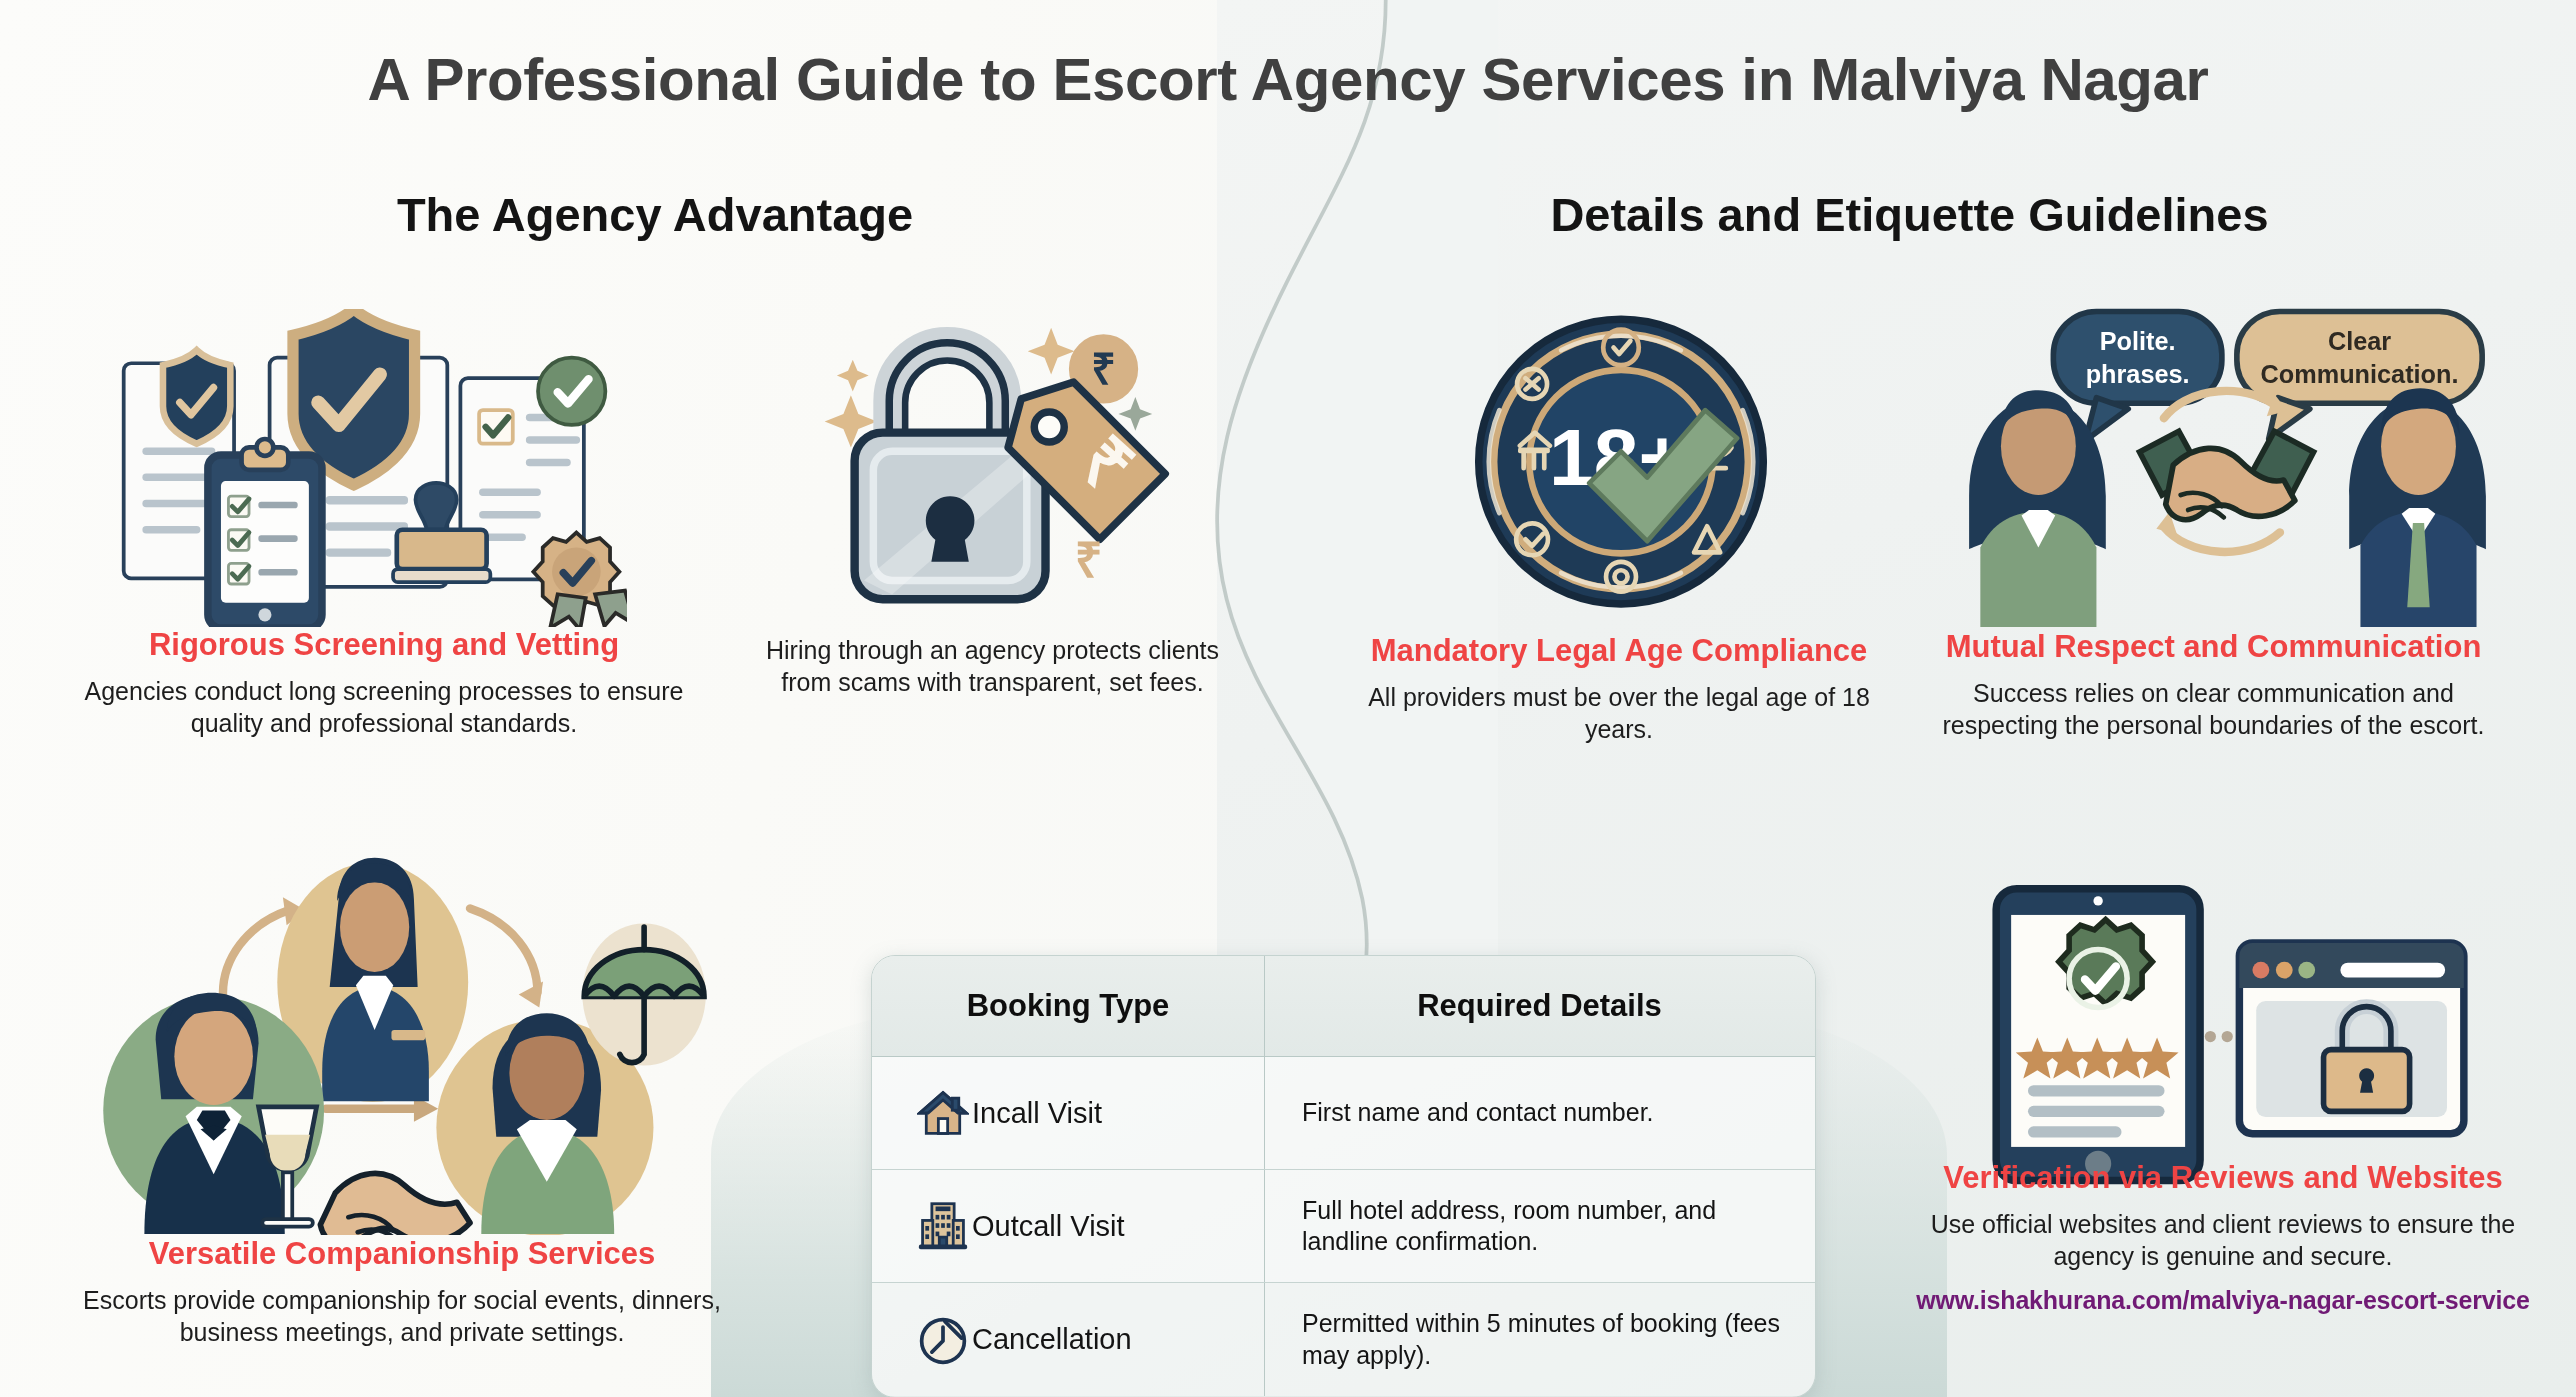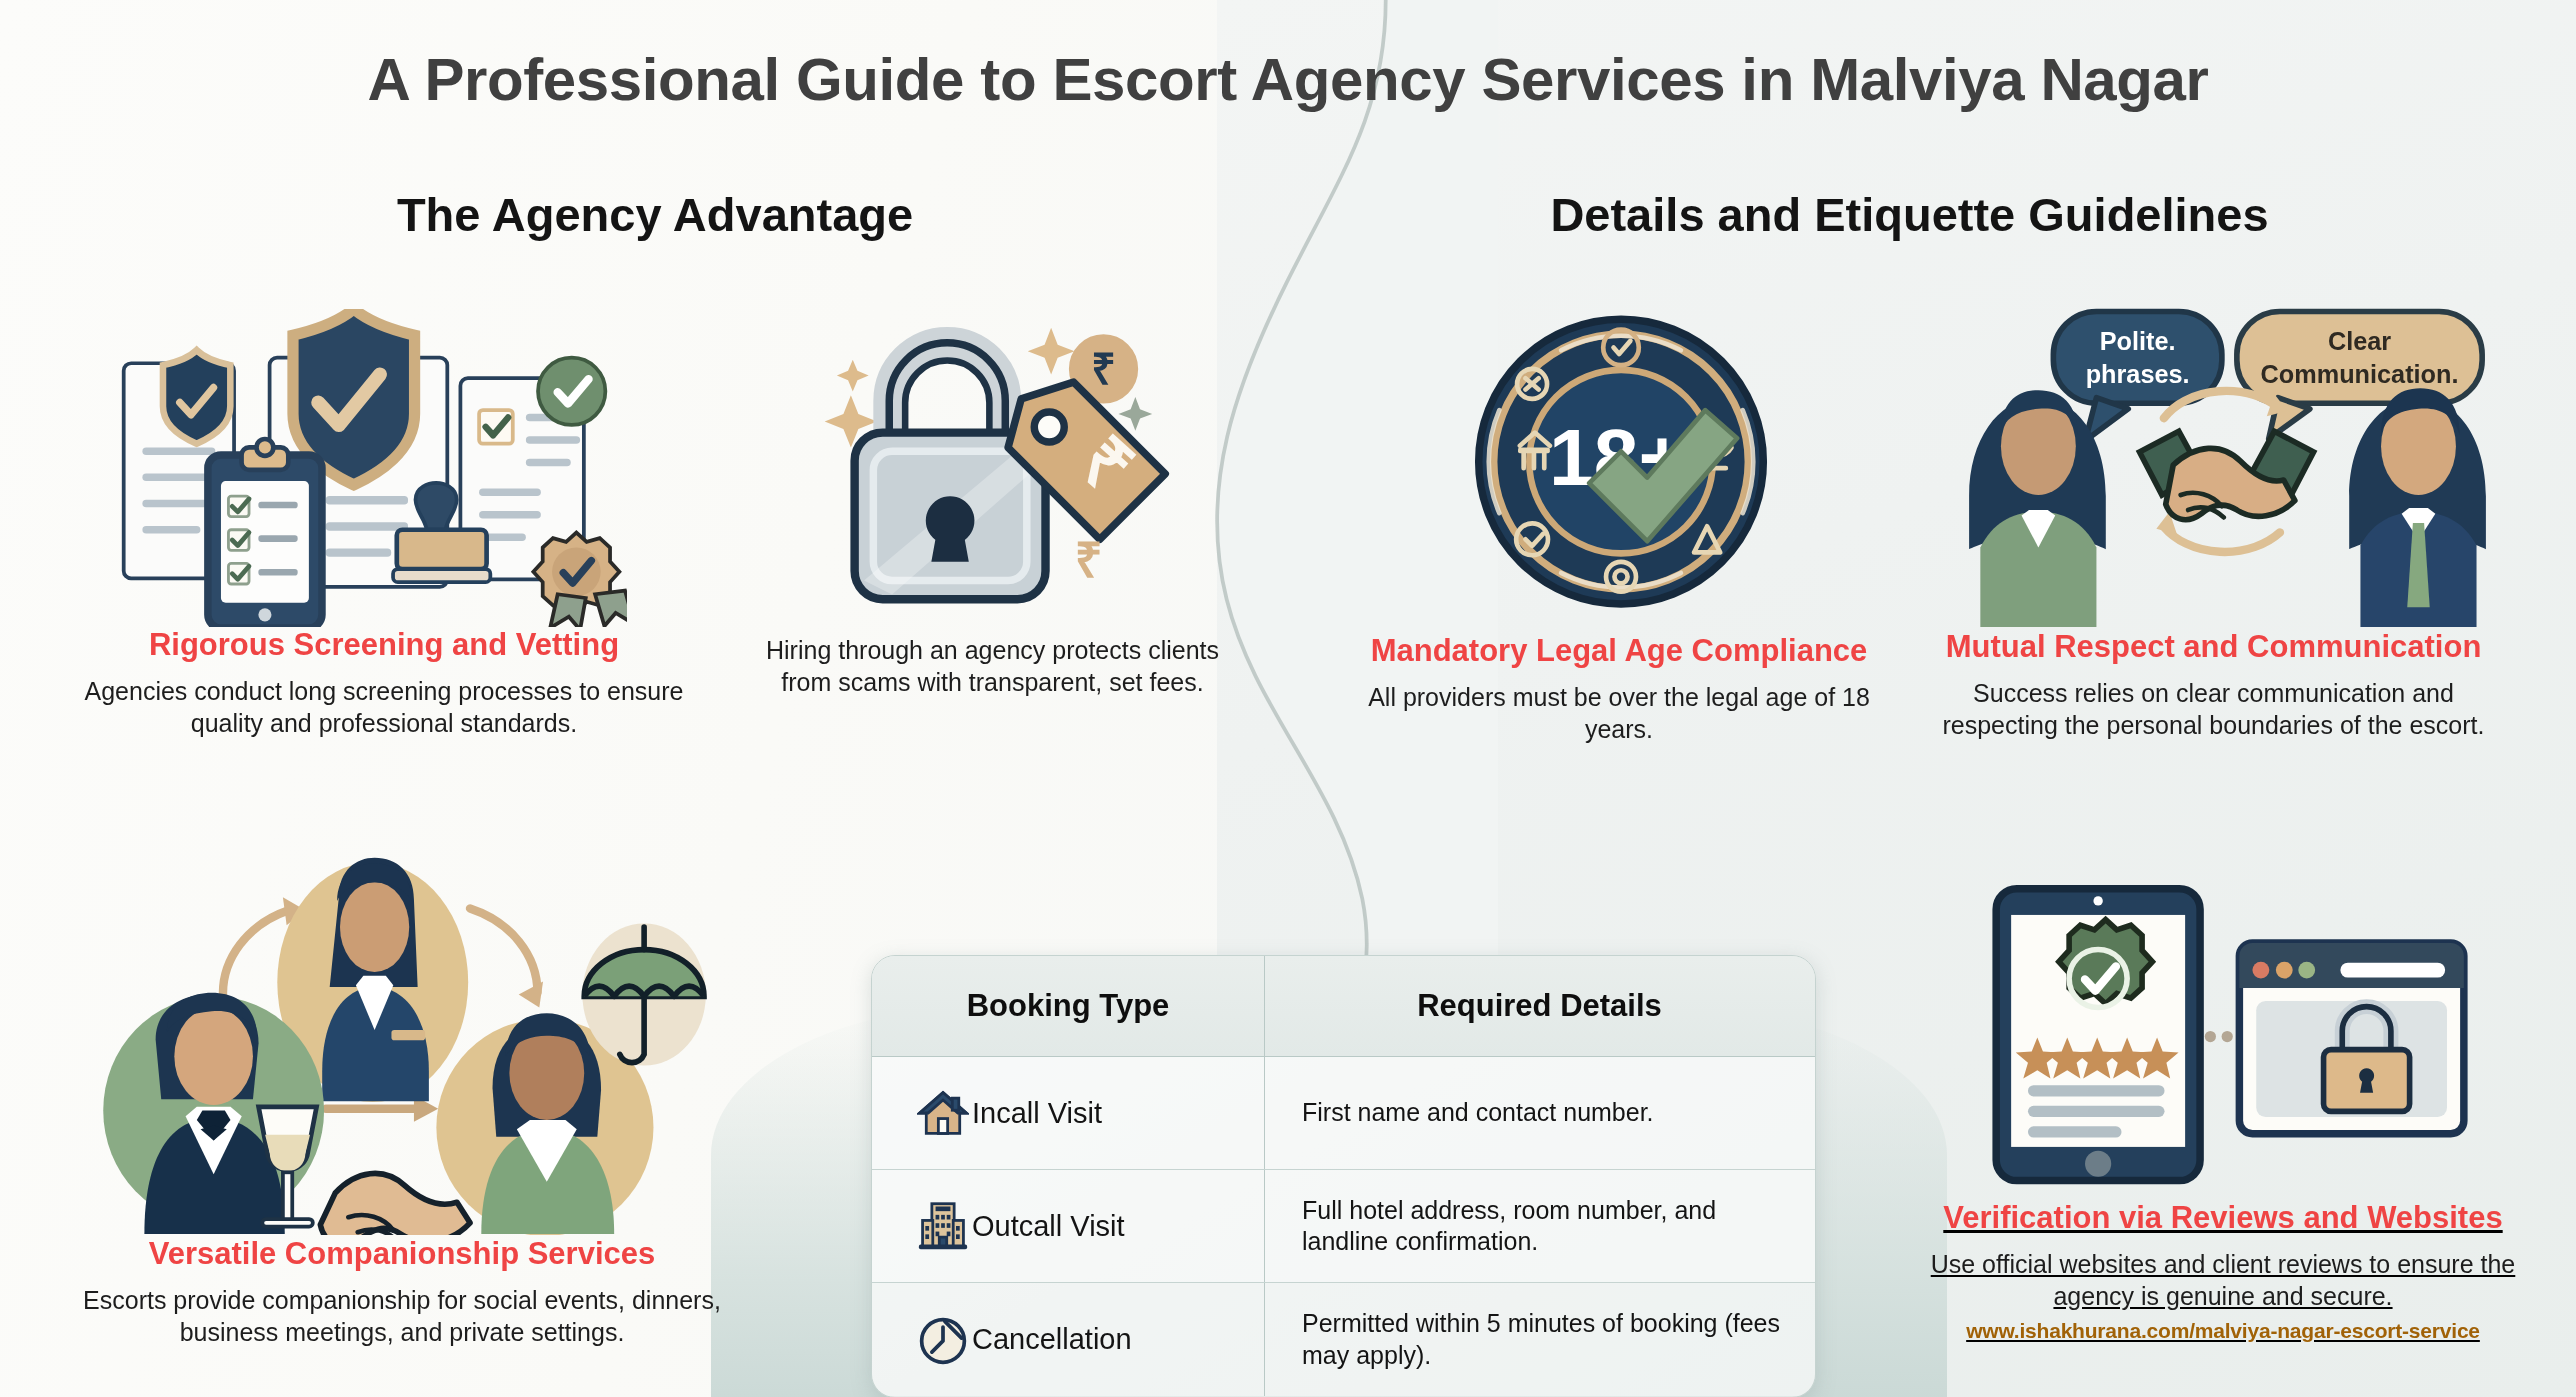--- a/index.html
+++ b/index.html
@@ -54,21 +54,21 @@
 
   .card { position: absolute; text-align: center; }
   .card-title {
     font-size: 31px; font-weight: 700; color: #ef4444; line-height: 1.15;
   }
   .card-body {
     margin-top: 12px;
     font-size: 25px; font-weight: 400; color: #1d1d1d; line-height: 1.28;
   }
   .card-url {
-    margin-top: 7px; font-size: 21px; font-weight: 700; color: #a16207;
+    margin-top: 14px; font-size: 25px; font-weight: 700; color: #701a75;
     letter-spacing: -0.2px;
   }
 
   
   .art { position: absolute; }
 
   
   #booking-table {
     position: absolute; left: 871px; top: 955px;
     width: 945px; height: 443px;
@@ -392,21 +392,21 @@
       <circle cx="340" cy="91" r="9" fill="#dba368"></circle>
       <circle cx="364" cy="91" r="9" fill="#9ab585"></circle>
       <rect x="400" y="83" width="112" height="16" rx="8" fill="#ffffff"></rect>
       <rect x="310" y="124" width="204" height="124" rx="10" fill="#dde3e4"></rect>
       <path d="M402,180 L402,156 a26,26 0 0 1 52,0 L454,180" fill="none" stroke="#c7d0d6" stroke-width="16"></path>
       <path d="M402,180 L402,156 a26,26 0 0 1 52,0 L454,180" fill="none" stroke="#1c2e41" stroke-width="6"></path>
       <rect x="382" y="176" width="92" height="66" rx="8" fill="#ddb98a" stroke="#1c2e41" stroke-width="6"></rect>
       <path d="M428,196 a8,8 0 1 0 0.1,0 M424,206 l-3,16 l14,0 l-3,-16 Z" fill="#1c2e41"></path>
     </svg>
   </div>
-  <div class="card" style="left:1900px; top:1200px; width:646px;text-decoration:underline;">
+  <div class="card" style="left:1900px; top:1160px; width:646px;">
     <div class="card-title">Verification via Reviews and Websites</div>
     <div class="card-body">Use official websites and client reviews to ensure the agency is genuine and secure.</div>
     <div class="card-url">www.ishakhurana.com/malviya-nagar-escort-service</div>
   </div>
 
   <div id="booking-table">
 
     <div class="tbl-row tbl-head">
       <div class="tbl-c1">
         <span class="th-text">Booking Type</span>

